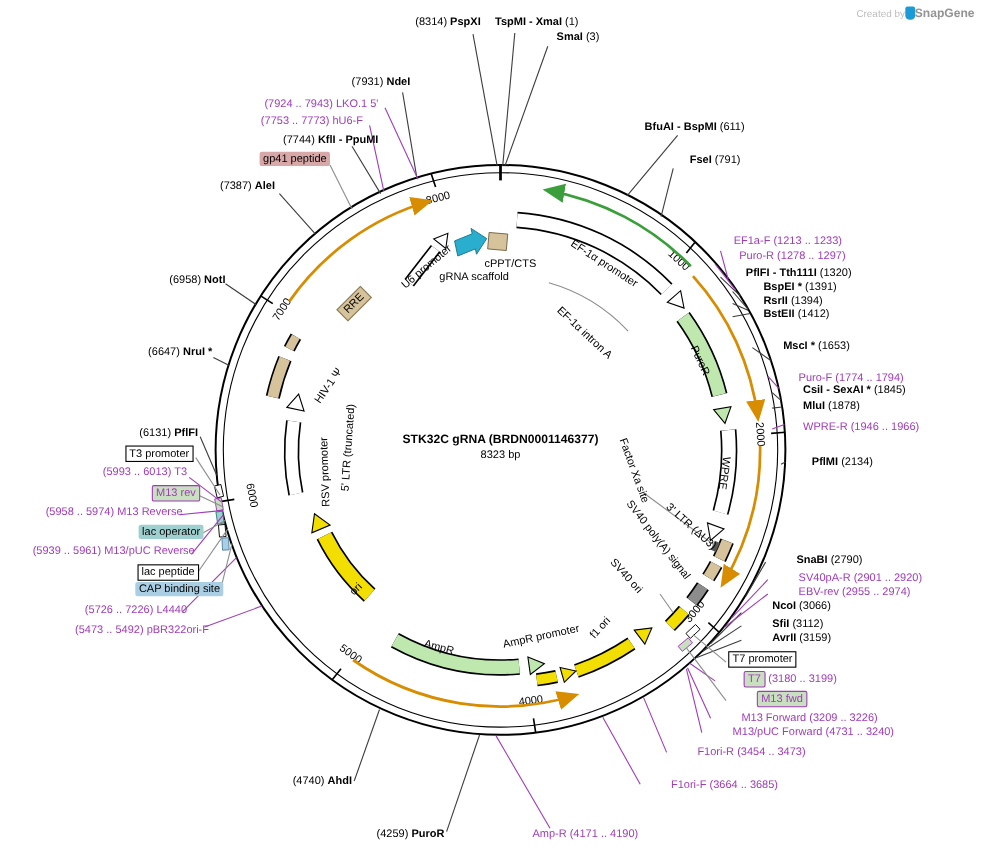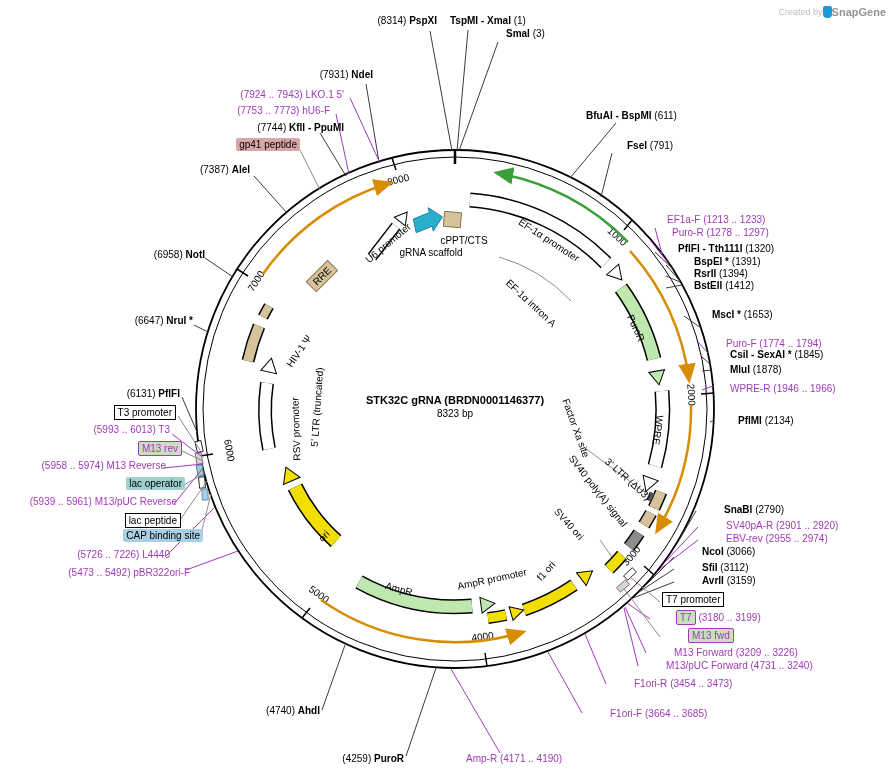--- a/index.html
+++ b/index.html
@@ -303,21 +303,21 @@
 <div class="lbl" style="left:676px;top:546px"><span class="nm">NcoI</span> <span class="pos">(3066)</span></div>
 <div class="lbl" style="left:676px;top:562px"><span class="nm">SfiI</span> <span class="pos">(3112)</span></div>
 <div class="lbl" style="left:676px;top:575px"><span class="nm">AvrII</span> <span class="pos">(3159)</span></div>
 <div class="lbl boxed" style="left:662px;top:592px">T7 promoter</div>
 <div class="lbl primer" style="left:650px;top:610px"><span class="badge badge-green">T7</span> <span>(3180 .. 3199)</span></div>
 <div class="lbl" style="left:662px;top:628px"><span class="badge badge-green">M13 fwd</span></div>
 <div class="lbl primer" style="left:648px;top:647px"><span>M13 Forward</span> <span>(3209 .. 3226)</span></div>
 <div class="lbl primer" style="left:640px;top:660px"><span>M13/pUC Forward</span> <span>(4731 .. 3240)</span></div>
 <div class="lbl primer" style="left:608px;top:678px"><span>F1ori-R</span> <span>(3454 .. 3473)</span></div>
 <div class="lbl primer" style="left:584px;top:708px"><span>F1ori-F</span> <span>(3664 .. 3685)</span></div>
-<div class="lbl primer" style="left:440px;top:753px"><span>Amp-R</span> <span>(4171 .. 4190)</span></div>
+<div class="lbl primer" style="left:458px;top:753px"><span>Amp-R</span> <span>(4171 .. 4190)</span></div>
 
 <div class="feat" style="left:388px;top:243px;transform:translate(-50%,-50%) rotate(-40deg)">U6 promoter</div>
 <div class="feat" style="left:431px;top:252px;transform:translate(-50%,-50%)">gRNA scaffold</div>
 <div class="feat" style="left:464px;top:240px;transform:translate(-50%,-50%)">cPPT/CTS</div>
 <div class="feat" style="left:549px;top:240px;transform:translate(-50%,-50%) rotate(33deg)">EF-1α promoter</div>
 <div class="feat" style="left:531px;top:303px;transform:translate(-50%,-50%) rotate(43deg)">EF-1α intron A</div>
 <div class="feat" style="left:636px;top:328px;transform:translate(-50%,-50%) rotate(65deg)">PuroR</div>
 <div class="feat" style="left:658px;top:430px;transform:translate(-50%,-50%) rotate(98deg)">WPRE</div>
 <div class="feat" style="left:576px;top:428px;transform:translate(-50%,-50%) rotate(70deg)">Factor Xa site</div>
 <div class="feat" style="left:628px;top:479px;transform:translate(-50%,-50%) rotate(42deg)">3' LTR (ΔU3)</div>

